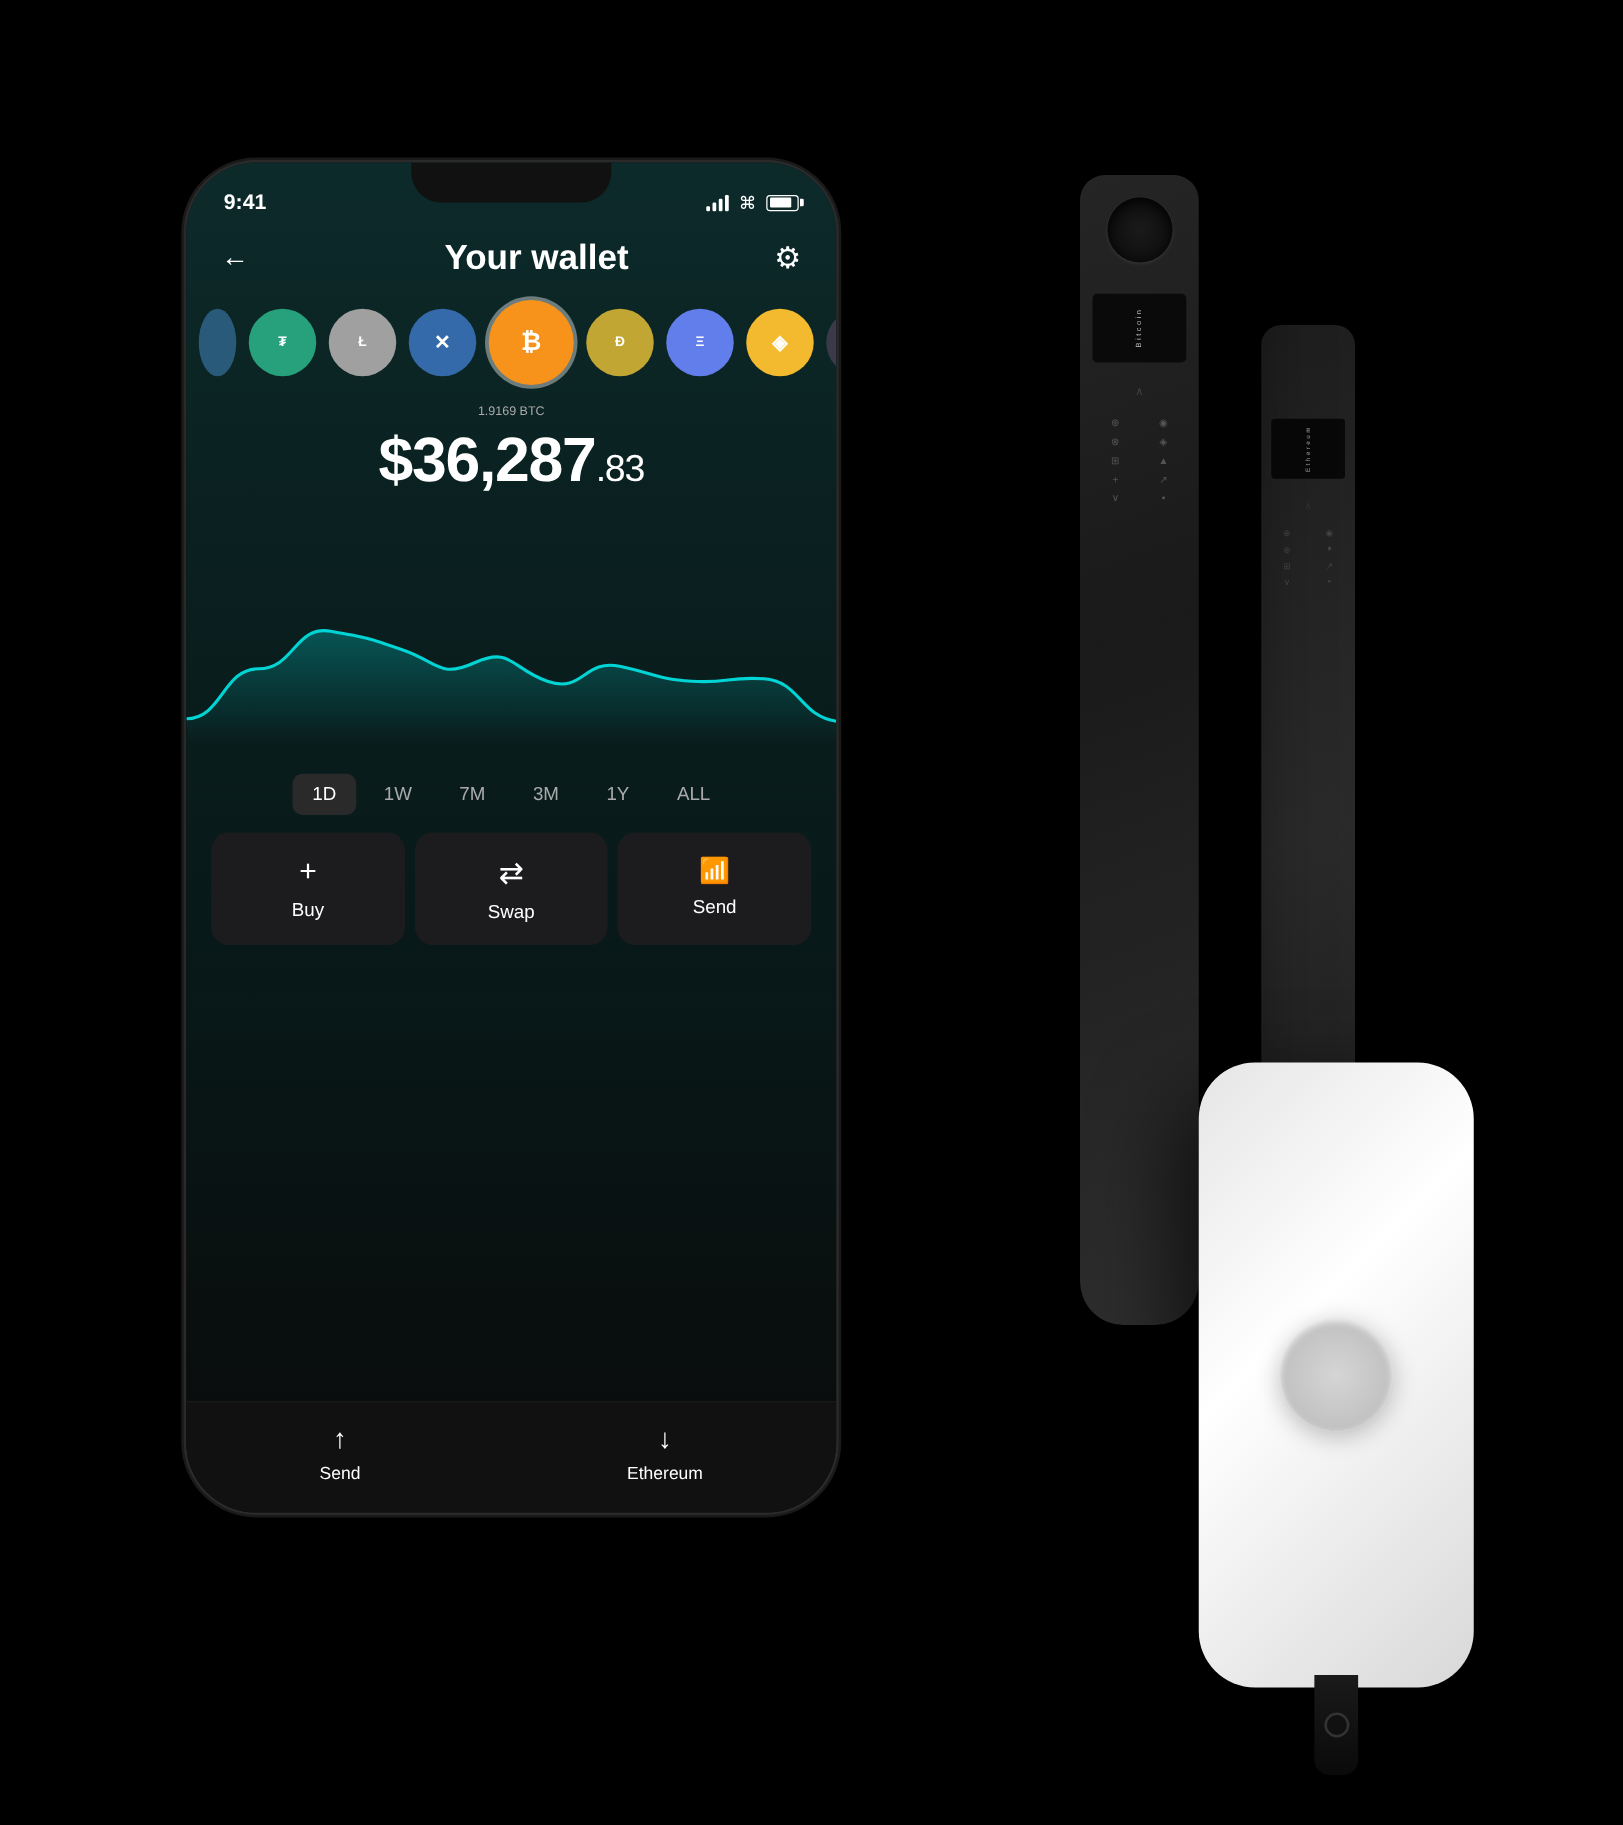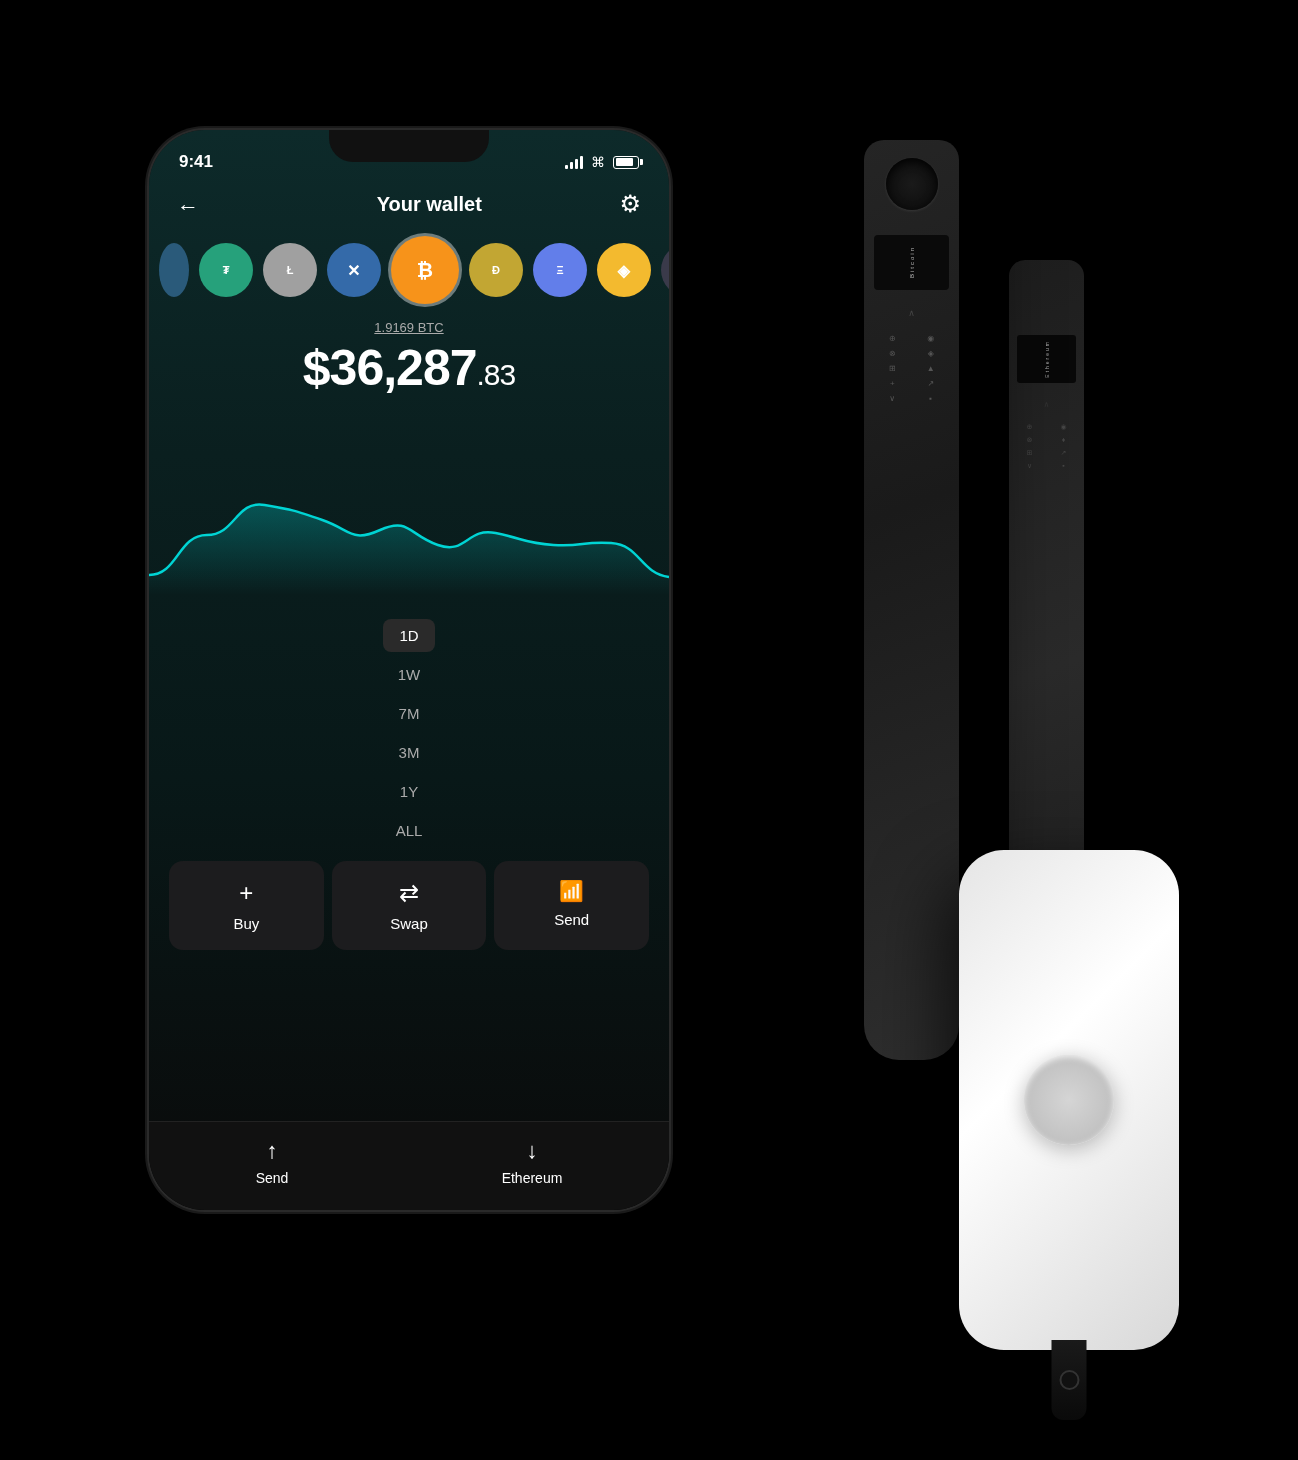--- a/index.html
+++ b/index.html
@@ -143,21 +143,21 @@
       padding: 10px 28px;
     }
 
     .back-btn {
       color: #fff;
       font-size: 22px;
       cursor: pointer;
     }
 
     .header-title {
-      font-size: 20px;
+      font-size: 28px;
       font-weight: 600;
       color: #fff;
       margin-left: 40px;
     }
 
     .settings-btn {
       color: #fff;
       font-size: 24px;
       cursor: pointer;
     }
@@ -191,24 +191,23 @@
       box-shadow: 0 0 0 3px rgba(255,255,255,0.3);
     }
 
     
     .balance-section {
       text-align: center;
       padding: 8px 20px;
     }
 
     .btc-amount {
-      font-size: 13px;
+      font-size: 10px;
       color: #aaa;
       margin-bottom: 4px;
-      text-decoration: underline;
     }
 
     .usd-amount {
       font-size: 50px;
       font-weight: 700;
       color: #fff;
       letter-spacing: -1px;
     }
 
     .usd-cents {
@@ -234,21 +233,20 @@
       height: 100%;
     }
 
     
     .time-tabs {
       display: flex;
       align-items: center;
       justify-content: center;
       gap: 6px;
       padding: 14px 20px;
-      flex-direction: column;
     }
 
     .time-tab {
       padding: 8px 16px;
       border-radius: 8px;
       font-size: 15px;
       font-weight: 500;
       color: #aaa;
       cursor: pointer;
     }

